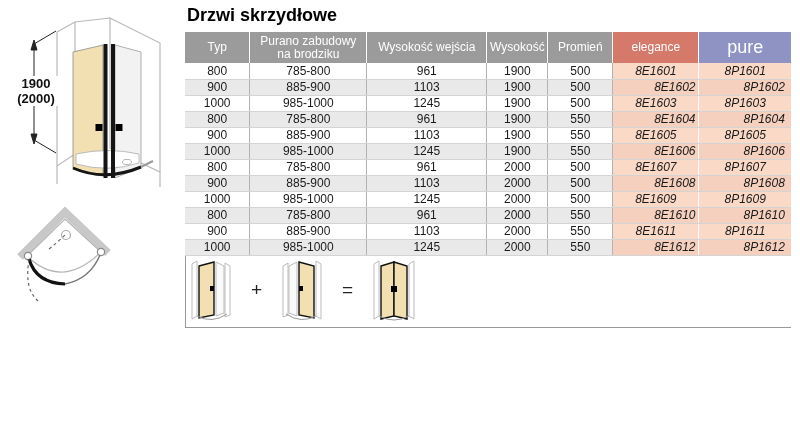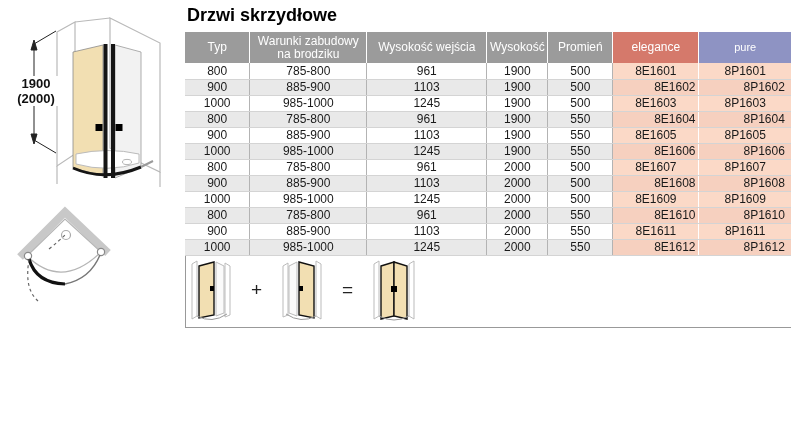--- a/index.html
+++ b/index.html
@@ -28,29 +28,29 @@
   h1.title{font-size:18px;font-weight:bold;color:#000;padding:5px 0 7px 2px;line-height:20px;}
 
   table.spec{width:100%;border-collapse:collapse;table-layout:fixed;}
   table.spec th{
     background:var(--table-header);color:#fff;font-weight:normal;font-size:12px;
     line-height:13px;height:31px;vertical-align:middle;
     border-left:1px solid #fff;padding:1px 2px;
   }
   table.spec th:first-child{border-left:none;}
   table.spec th.h-elegance{background:var(--elegance-header);font-size:12px;}
-  table.spec th.h-pure{background:var(--pure-header);font-size:11px;}
+  table.spec th.h-pure{background:var(--pure-header);font-size:18px;}
   table.spec td{
     font-size:12px;height:16px;text-align:center;vertical-align:middle;
     border-left:1px solid #b3b3b3;border-bottom:1px solid #d4d4d4;padding:0 2px;
     color:#1a1a1a;background:#fff;
   }
   table.spec td:first-child{border-left:none;}
   table.spec tr.alt td{background:var(--row-alt);}
-  table.spec td.art{background:var(--article-cell);}
+  table.spec td.art{background:var(--article-cell);font-style:italic;}
   table.spec tr.alt td.art{background:var(--article-cell-alt);padding-left:40px;}
   table.spec td.art + td.art{border-left:1px solid #fff;}
 
   .notes{border-left:1px solid #999;border-top:1px solid #999;}
   .note-row{border-bottom:1px solid #999;font-size:12.5px;line-height:15px;
     padding:2px 0 2px 5px;color:#111;}
   .note-row.bold{font-weight:bold;}
 
   .combo-strip{position:relative;height:72px;border-left:1px solid #999;
     border-bottom:1px solid #999;display:flex;align-items:center;gap:18px;padding-left:3px;}
@@ -126,21 +126,21 @@
           <col style="width:19.3%">
           <col style="width:19.8%">
         <col style="width:10.1%">
           <col style="width:10.7%">
           <col style="width:14.2%">
           <col style="width:15.2%">
       </colgroup>
       <thead>
         <tr>
           <th>Typ</th>
-          <th>Warunki zabudowy na brodziku</th>
+          <th>Purano zabudowy na brodziku</th>
           <th>Wysokość wejścia</th>
           <th>Wysokość</th>
           <th>Promień</th>
           <th class="h-elegance">elegance</th>
           <th class="h-pure">pure</th>
         </tr>
       </thead>
       <tbody>
           <tr>
             <td>800</td>

